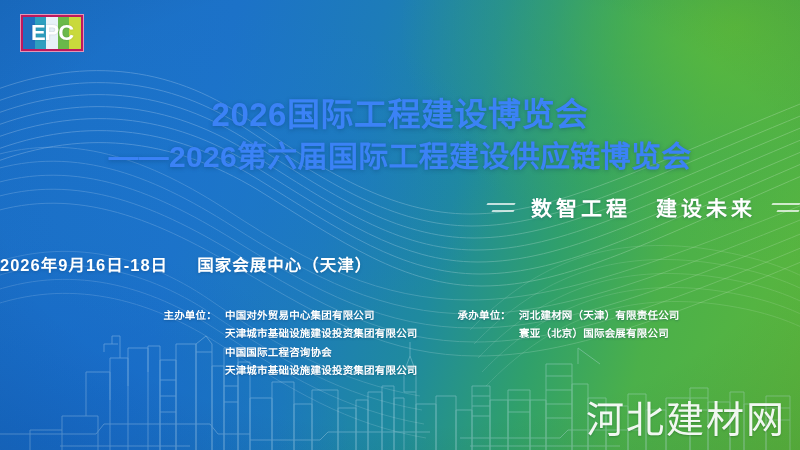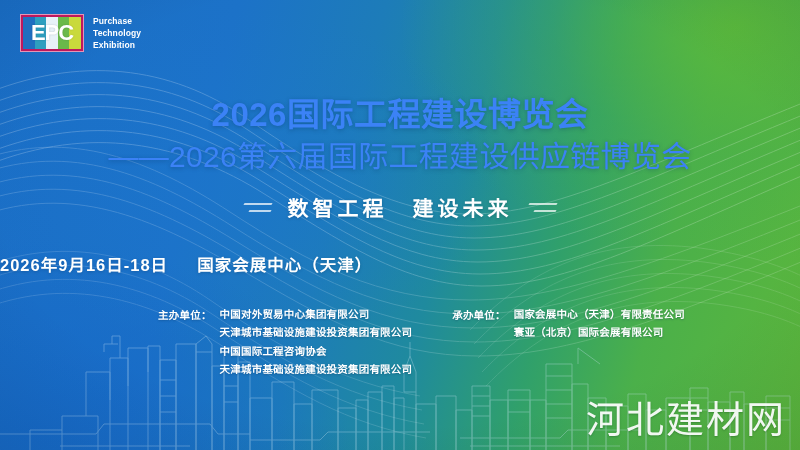--- a/index.html
+++ b/index.html
@@ -79,27 +79,27 @@
     position:absolute;left:0;right:0;top:96px;
     text-align:center;
     color:#3b82f6;
   }
   .title-1{
     font-size:33px;font-weight:800;line-height:1.18;
     letter-spacing:.5px;
     text-shadow:0 1px 4px rgba(10,50,90,.35);
   }
   .title-2{
-    font-size:30px;font-weight:400;line-height:1.22;
+    font-size:30px;font-weight:700;line-height:1.22;
     letter-spacing:.3px;margin-top:4px;
     text-shadow:0 1px 4px rgba(10,50,90,.35);
   }
   .slogan-row{
     position:absolute;left:0;right:0;top:192px;
-    display:flex;align-items:center;justify-content:center;gap:16px;
+    display:flex;align-items:center;justify-content:flex-end;gap:16px;
   }
   .slogan{
     color:#fff;font-size:21px;font-weight:600;letter-spacing:4px;
     text-shadow:0 1px 3px rgba(10,50,90,.3);
   }
   .dash-mark{display:flex;flex-direction:column;gap:5px;opacity:.85;}
   .dash-mark i{
     display:block;width:28px;height:2px;background:rgba(255,255,255,.85);
     transform:skewX(-28deg);
   }
@@ -125,21 +125,20 @@
   .org-label{
     font-size:10.5px;font-weight:700;white-space:nowrap;
     line-height:1.75;letter-spacing:.2px;
     text-shadow:0 1px 2px rgba(10,50,90,.35);
   }
   .org-list{display:flex;flex-direction:column;}
   .org-list span{
     font-size:10.5px;font-weight:700;white-space:nowrap;
     line-height:1.75;letter-spacing:.2px;
     text-shadow:0 1px 2px rgba(10,50,90,.35);
-    font-family:Liberation Mono, monospace;
   }
 
   
   .watermark{
     position:absolute;right:14px;bottom:6px;
     color:rgba(255,255,255,.93);
     font-size:38px;font-weight:500;letter-spacing:2px;
     font-family:"DejaVu Sans","Liberation Sans",sans-serif;
     text-shadow:0 1px 2px rgba(0,40,20,.25);
   }
@@ -276,25 +275,20 @@
     <div class="logo-mark">
       <div class="logo-stripes">
         <i style="background:#1f6fc0"></i>
         <i style="background:#2e9fbf"></i>
         <i style="background:#e8f2f8"></i>
         <i style="background:#6ab94a"></i>
         <i style="background:#c9d93c"></i>
       </div>
       <div class="logo-epc">EPC</div>
     </div>
-    <div class="logo-text">
-      <div>Purchase</div>
-      <div>Technology</div>
-      <div>Exhibition</div>
-    </div>
   </div>
 
   <div class="title-block">
     <div class="title-1">2026国际工程建设博览会</div>
     <div class="title-2">——2026第六届国际工程建设供应链博览会</div>
   </div>
 
   <div class="slogan-row">
     <span class="dash-mark">
         <i></i>
@@ -321,21 +315,21 @@
         <span>中国对外贸易中心集团有限公司</span>
         <span>天津城市基础设施建设投资集团有限公司</span>
         <span>中国国际工程咨询协会</span>
         <span>天津城市基础设施建设投资集团有限公司</span>
       </div>
     </div>
 
     <div class="org-col">
       <div class="org-label">承办单位：</div>
       <div class="org-list">
-        <span>国家会展中心（天津）有限责任公司</span>
+        <span>河北建材网（天津）有限责任公司</span>
         <span>寰亚（北京）国际会展有限公司</span>
       </div>
     </div>
 
   </div>
 
   <div class="watermark">河北建材网</div>
 
 </div>
 

